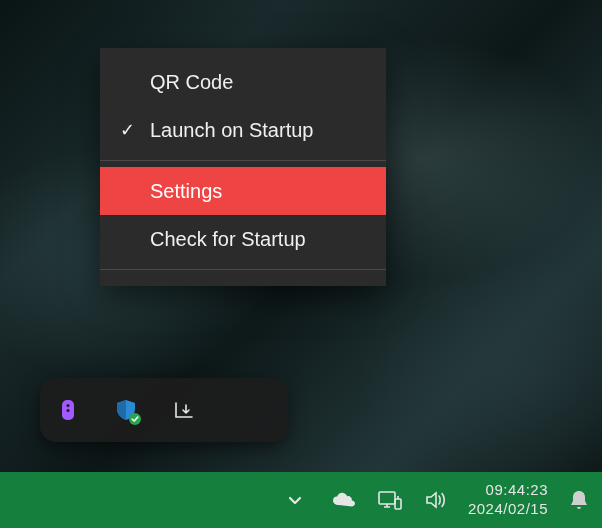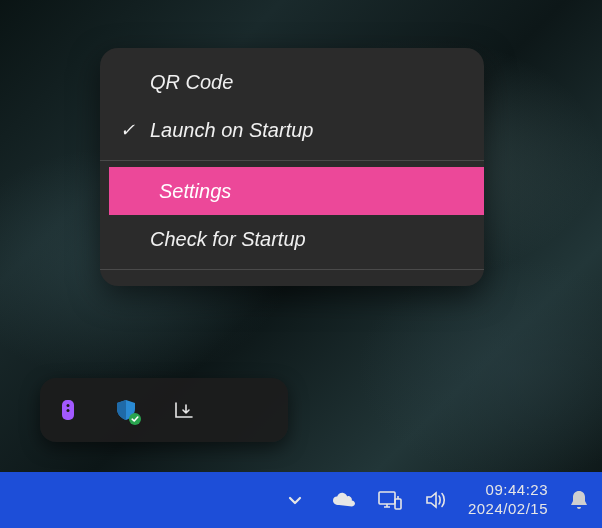--- a/index.html
+++ b/index.html
@@ -12,21 +12,21 @@
       background:
         radial-gradient(ellipse 300px 200px at 70% 30%, rgba(130,165,165,0.25), transparent 60%),
         radial-gradient(ellipse 260px 180px at 20% 50%, rgba(60,90,95,0.4), transparent 65%),
         radial-gradient(ellipse 220px 160px at 85% 70%, rgba(40,60,65,0.5), transparent 70%),
         linear-gradient(135deg, #0a1414 0%, #1a2a2c 25%, #0d1718 50%, #223638 75%, #0a1212 100%);
     }
 
     
     .taskbar {
       position: absolute; left: 0; right: 0; bottom: 0; height: 56px;
-      background: #1d4ed8;
+      background: #15803d;
       display: flex; align-items: center; justify-content: flex-end;
       padding: 0 10px 0 0;
       gap: 18px;
       color: #e6e6e6;
     }
     .taskbar .chev {
       width: 34px; height: 34px; display: flex; align-items: center; justify-content: center;
     }
     .taskbar .tray-icon {
       width: 28px; height: 28px; display: flex; align-items: center; justify-content: center;
@@ -52,43 +52,41 @@
       gap: 34px;
       box-shadow: 0 6px 18px rgba(0,0,0,0.5);
     }
     .tray-popup .mini-icon {
       width: 24px; height: 24px; display: flex; align-items: center; justify-content: center;
     }
 
     
     .ctx-menu {
       position: absolute; left: 100px; top: 48px;
-      width: 384px;
+      width: 286px;
       background: #2b2b2b;
-      border-radius: 18px;
+      border-radius: 0;
       box-shadow: 0 10px 30px rgba(0,0,0,0.55);
       color: #f0f0f0;
       font-size: 20px;
       padding: 10px 0;
-      font-style: italic;
     }
     .ctx-item {
       height: 48px; display: flex; align-items: center;
       padding: 0 0 0 50px;
       position: relative;
       cursor: default;
     }
     .ctx-item .check {
       position: absolute; left: 20px; top: 50%; transform: translateY(-50%);
       font-size: 18px;
     }
     .ctx-item.highlight {
-      background: #ec4899;
+      background: #ef4444;
       color: #ffffff;
-      margin-left: 9px;
     }
     .ctx-sep {
       height: 1px; background: #4a4a4a; margin: 6px 0;
     }
   </style>
 </head>
 <body>
 
 <div class="wallpaper"></div>
 

